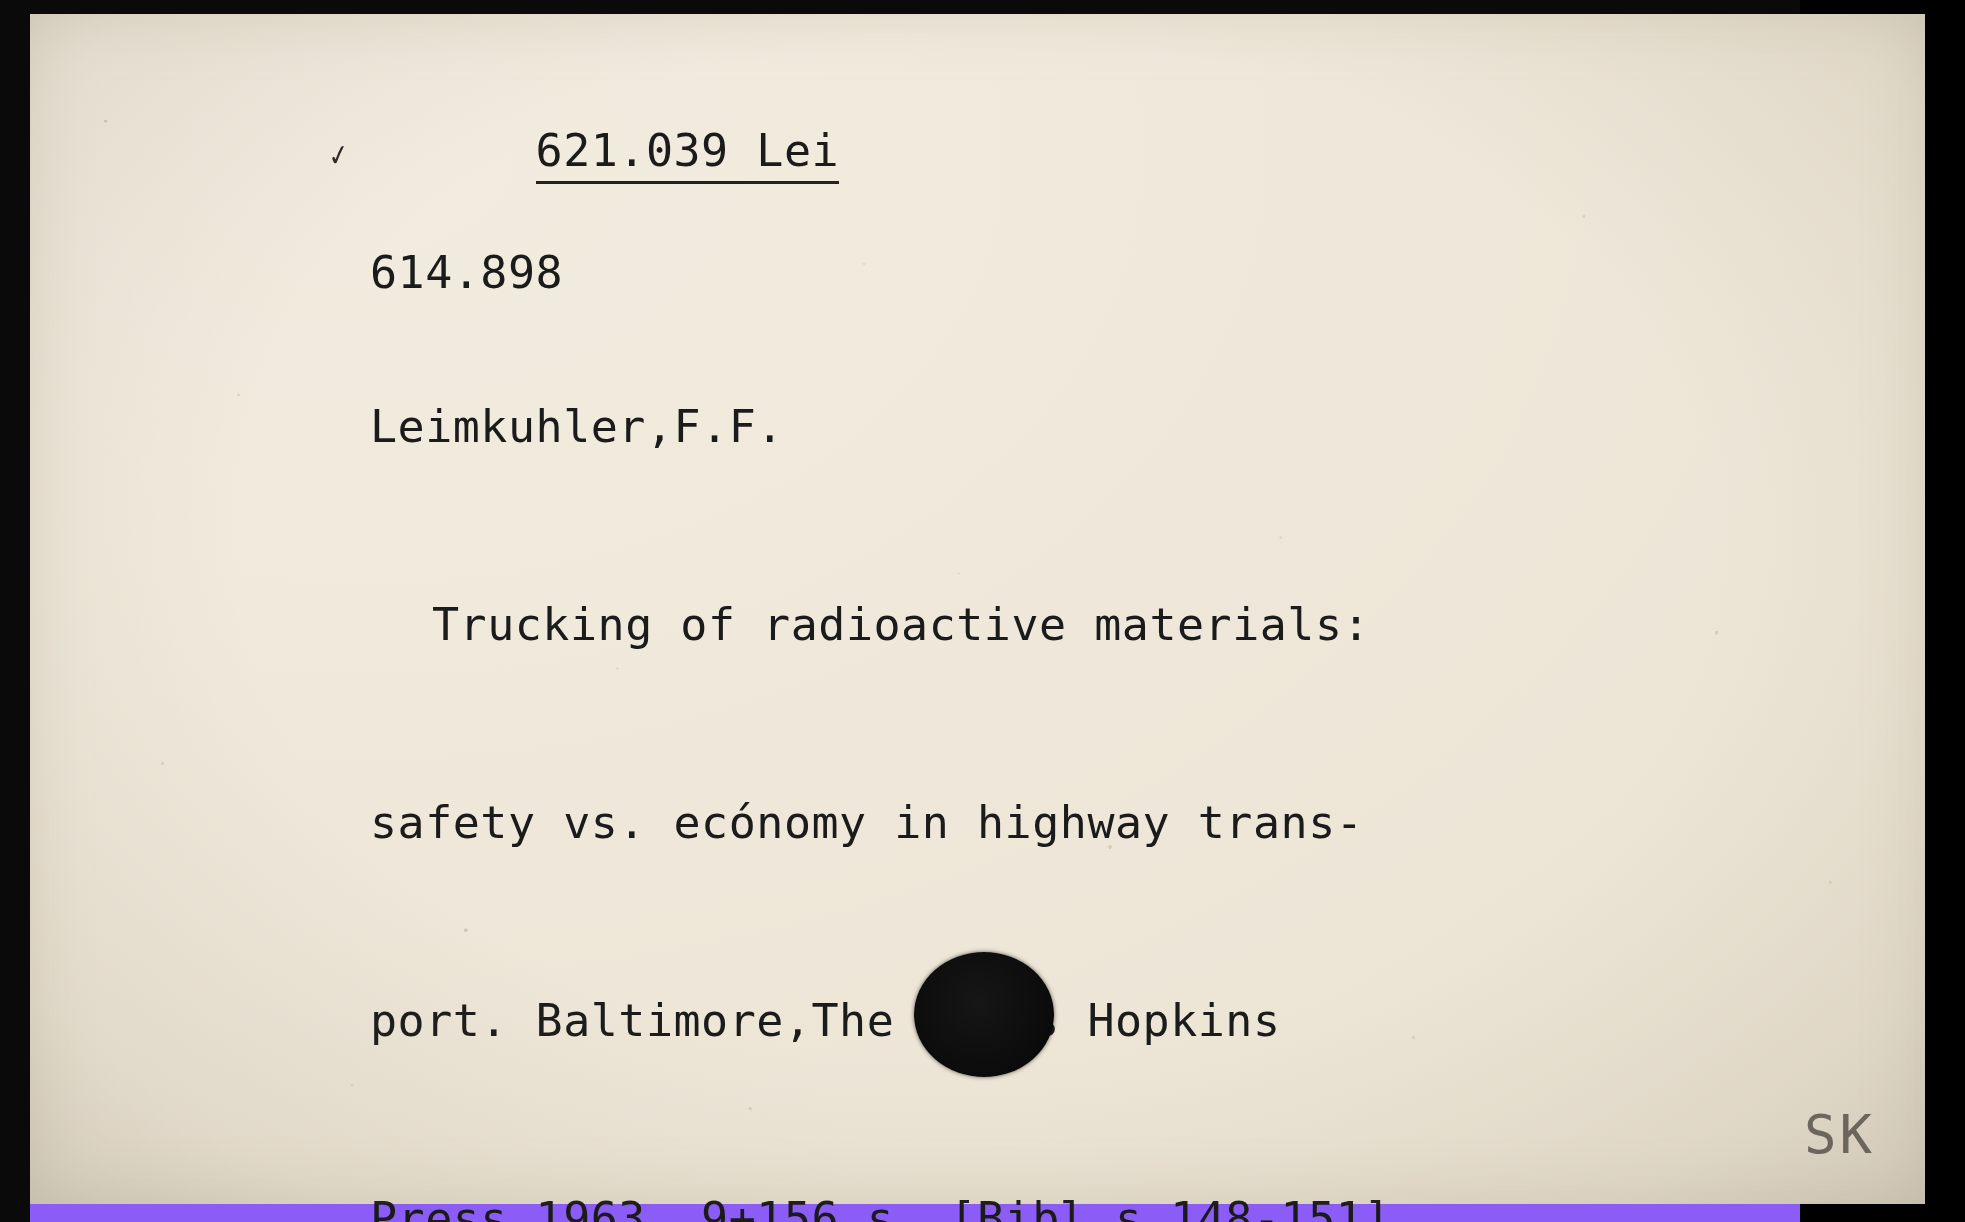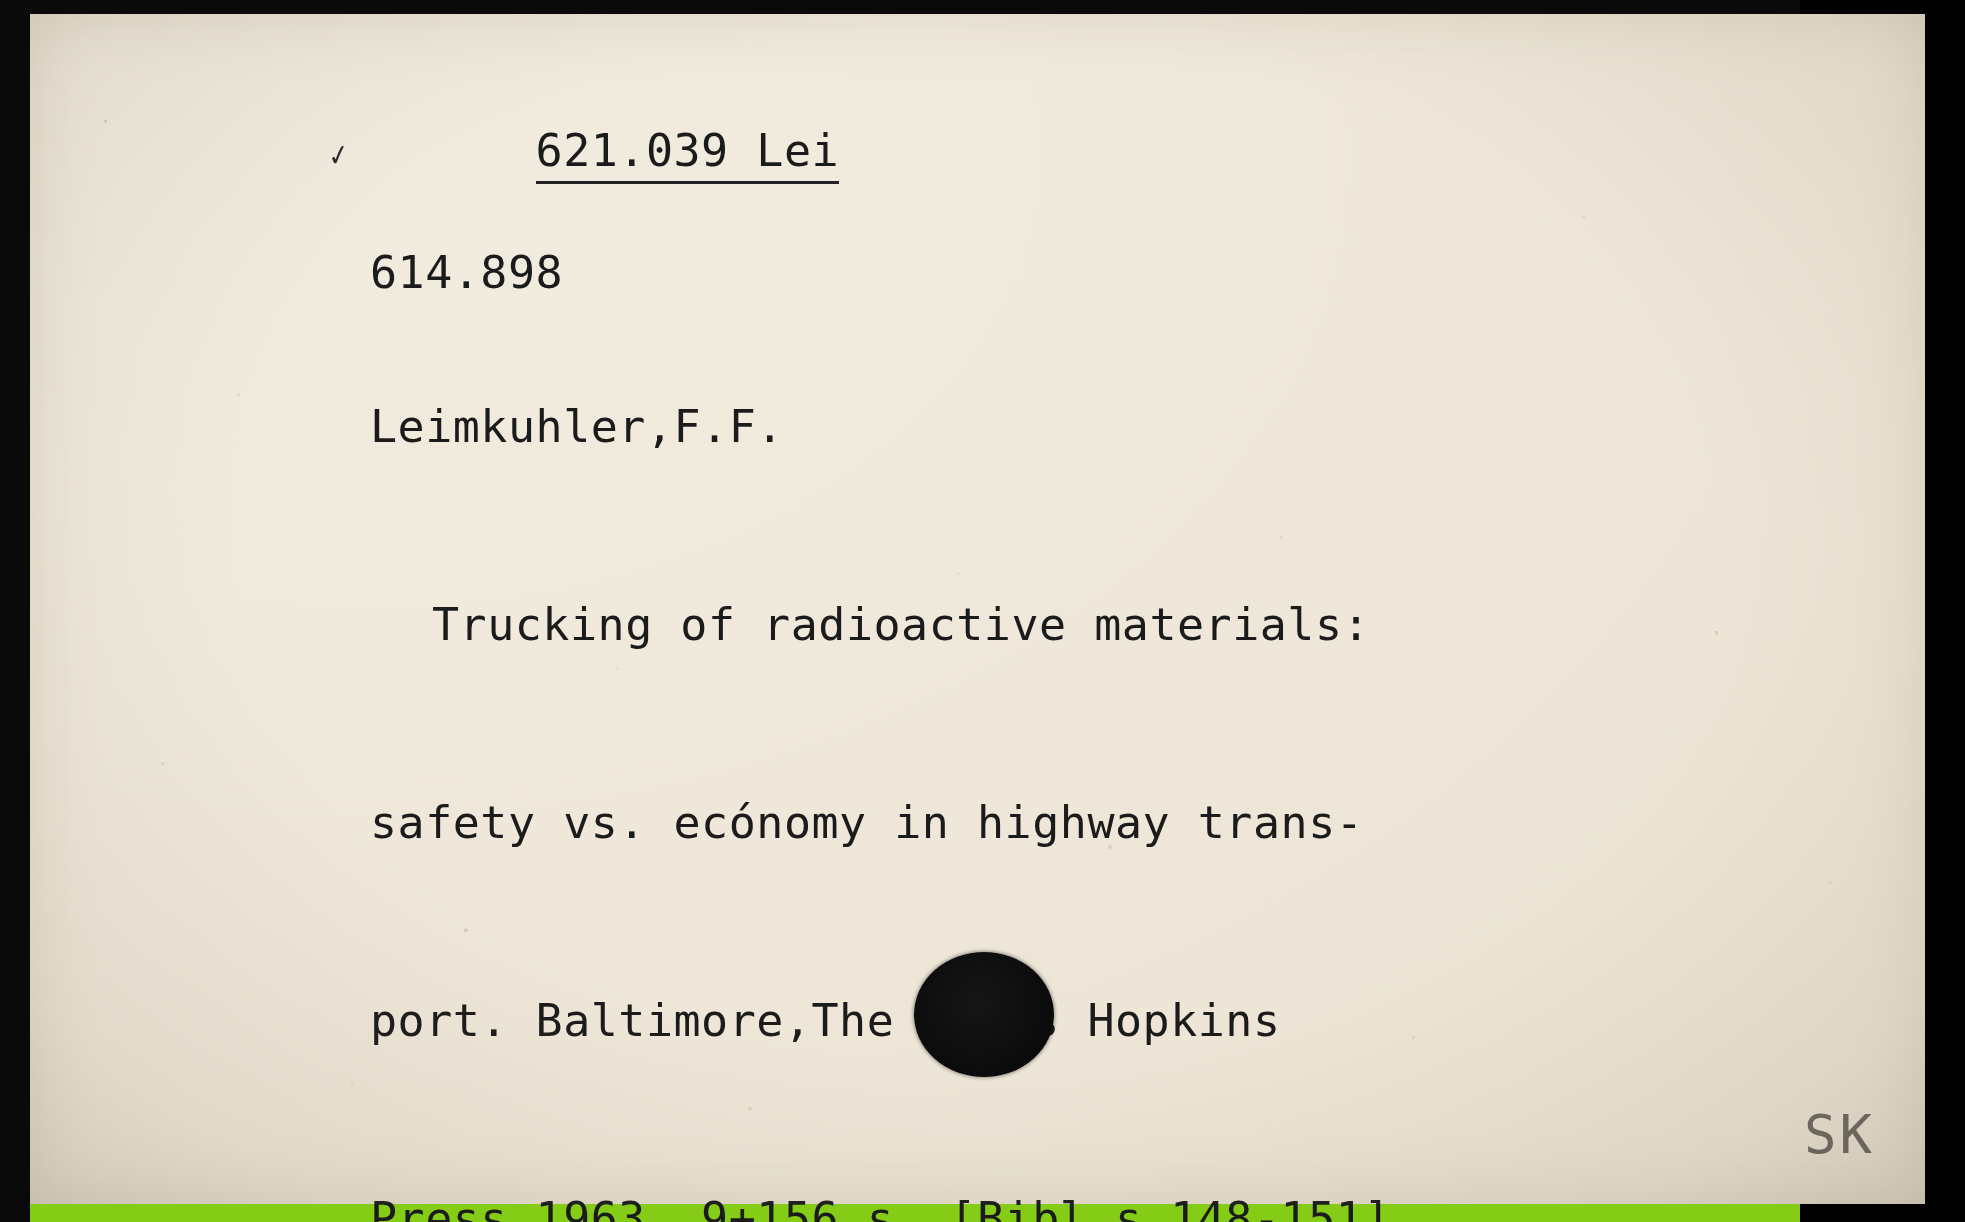--- a/index.html
+++ b/index.html
@@ -11,21 +11,21 @@
     width: 1965px;
     height: 1222px;
     overflow: hidden;
     font-family: "DejaVu Sans Mono", monospace;
   }
 
   .scan {
     position: relative;
     width: 1800px;
     height: 1222px;
-    background: #84cc16;
+    background: #8b5cf6;
   }
 
   
   .card {
     position: absolute;
     left: 30px;
     top: 14px;
     width: 1895px;
     height: 1190px;
     background:

